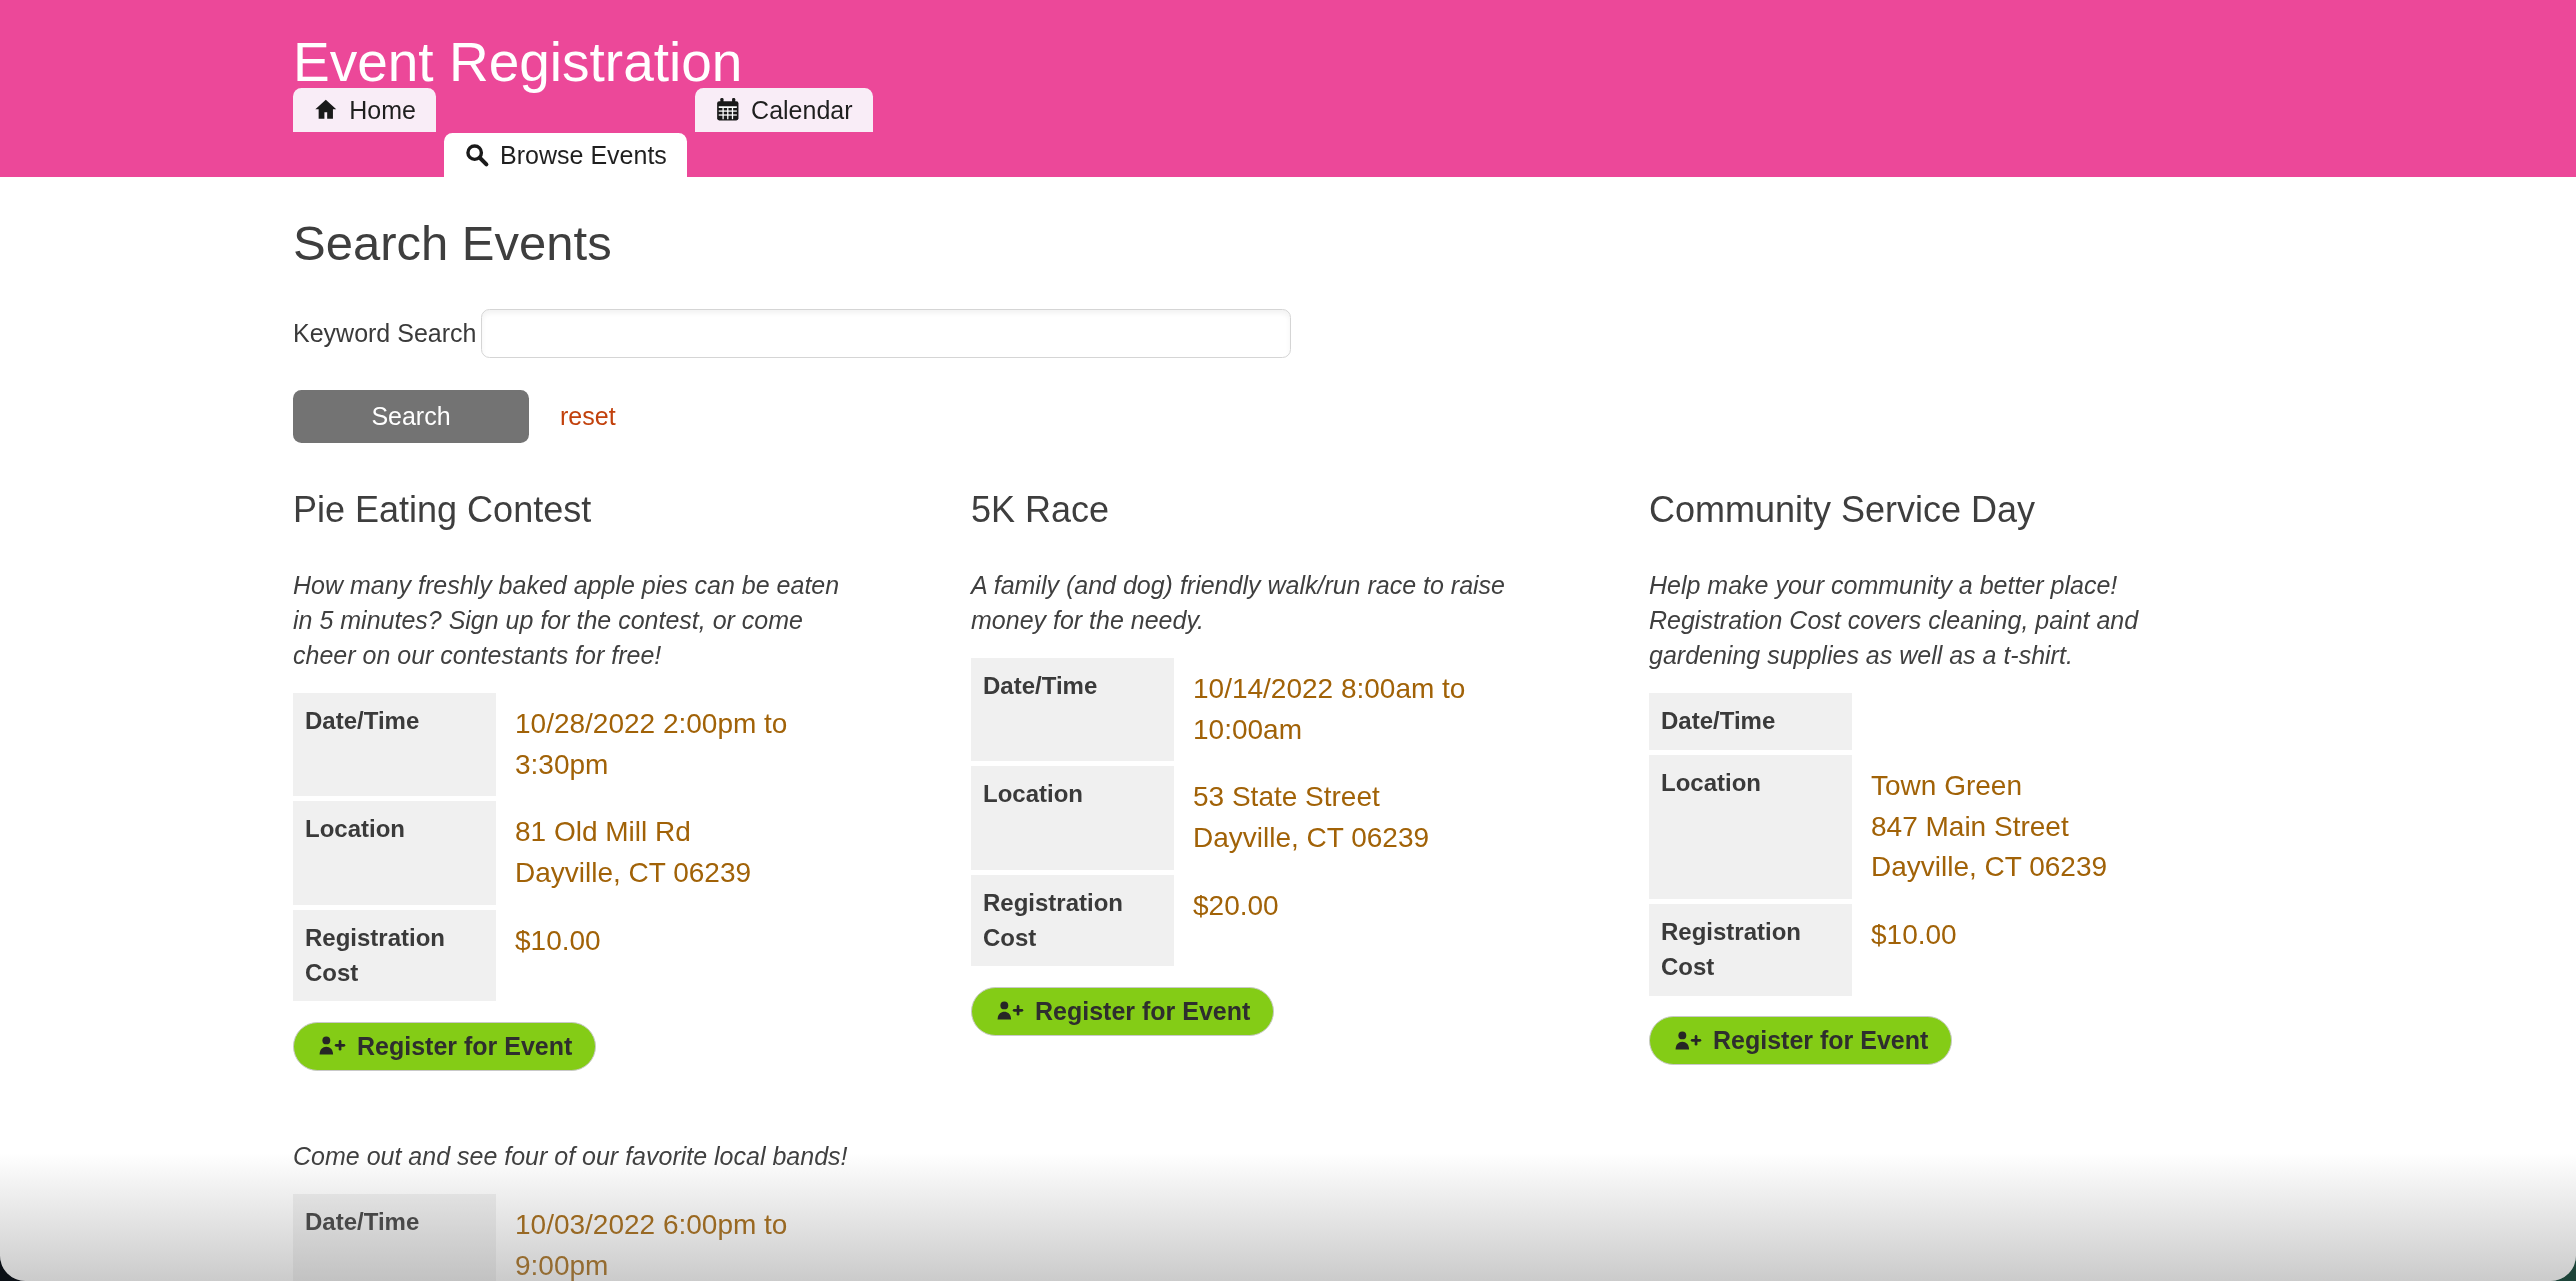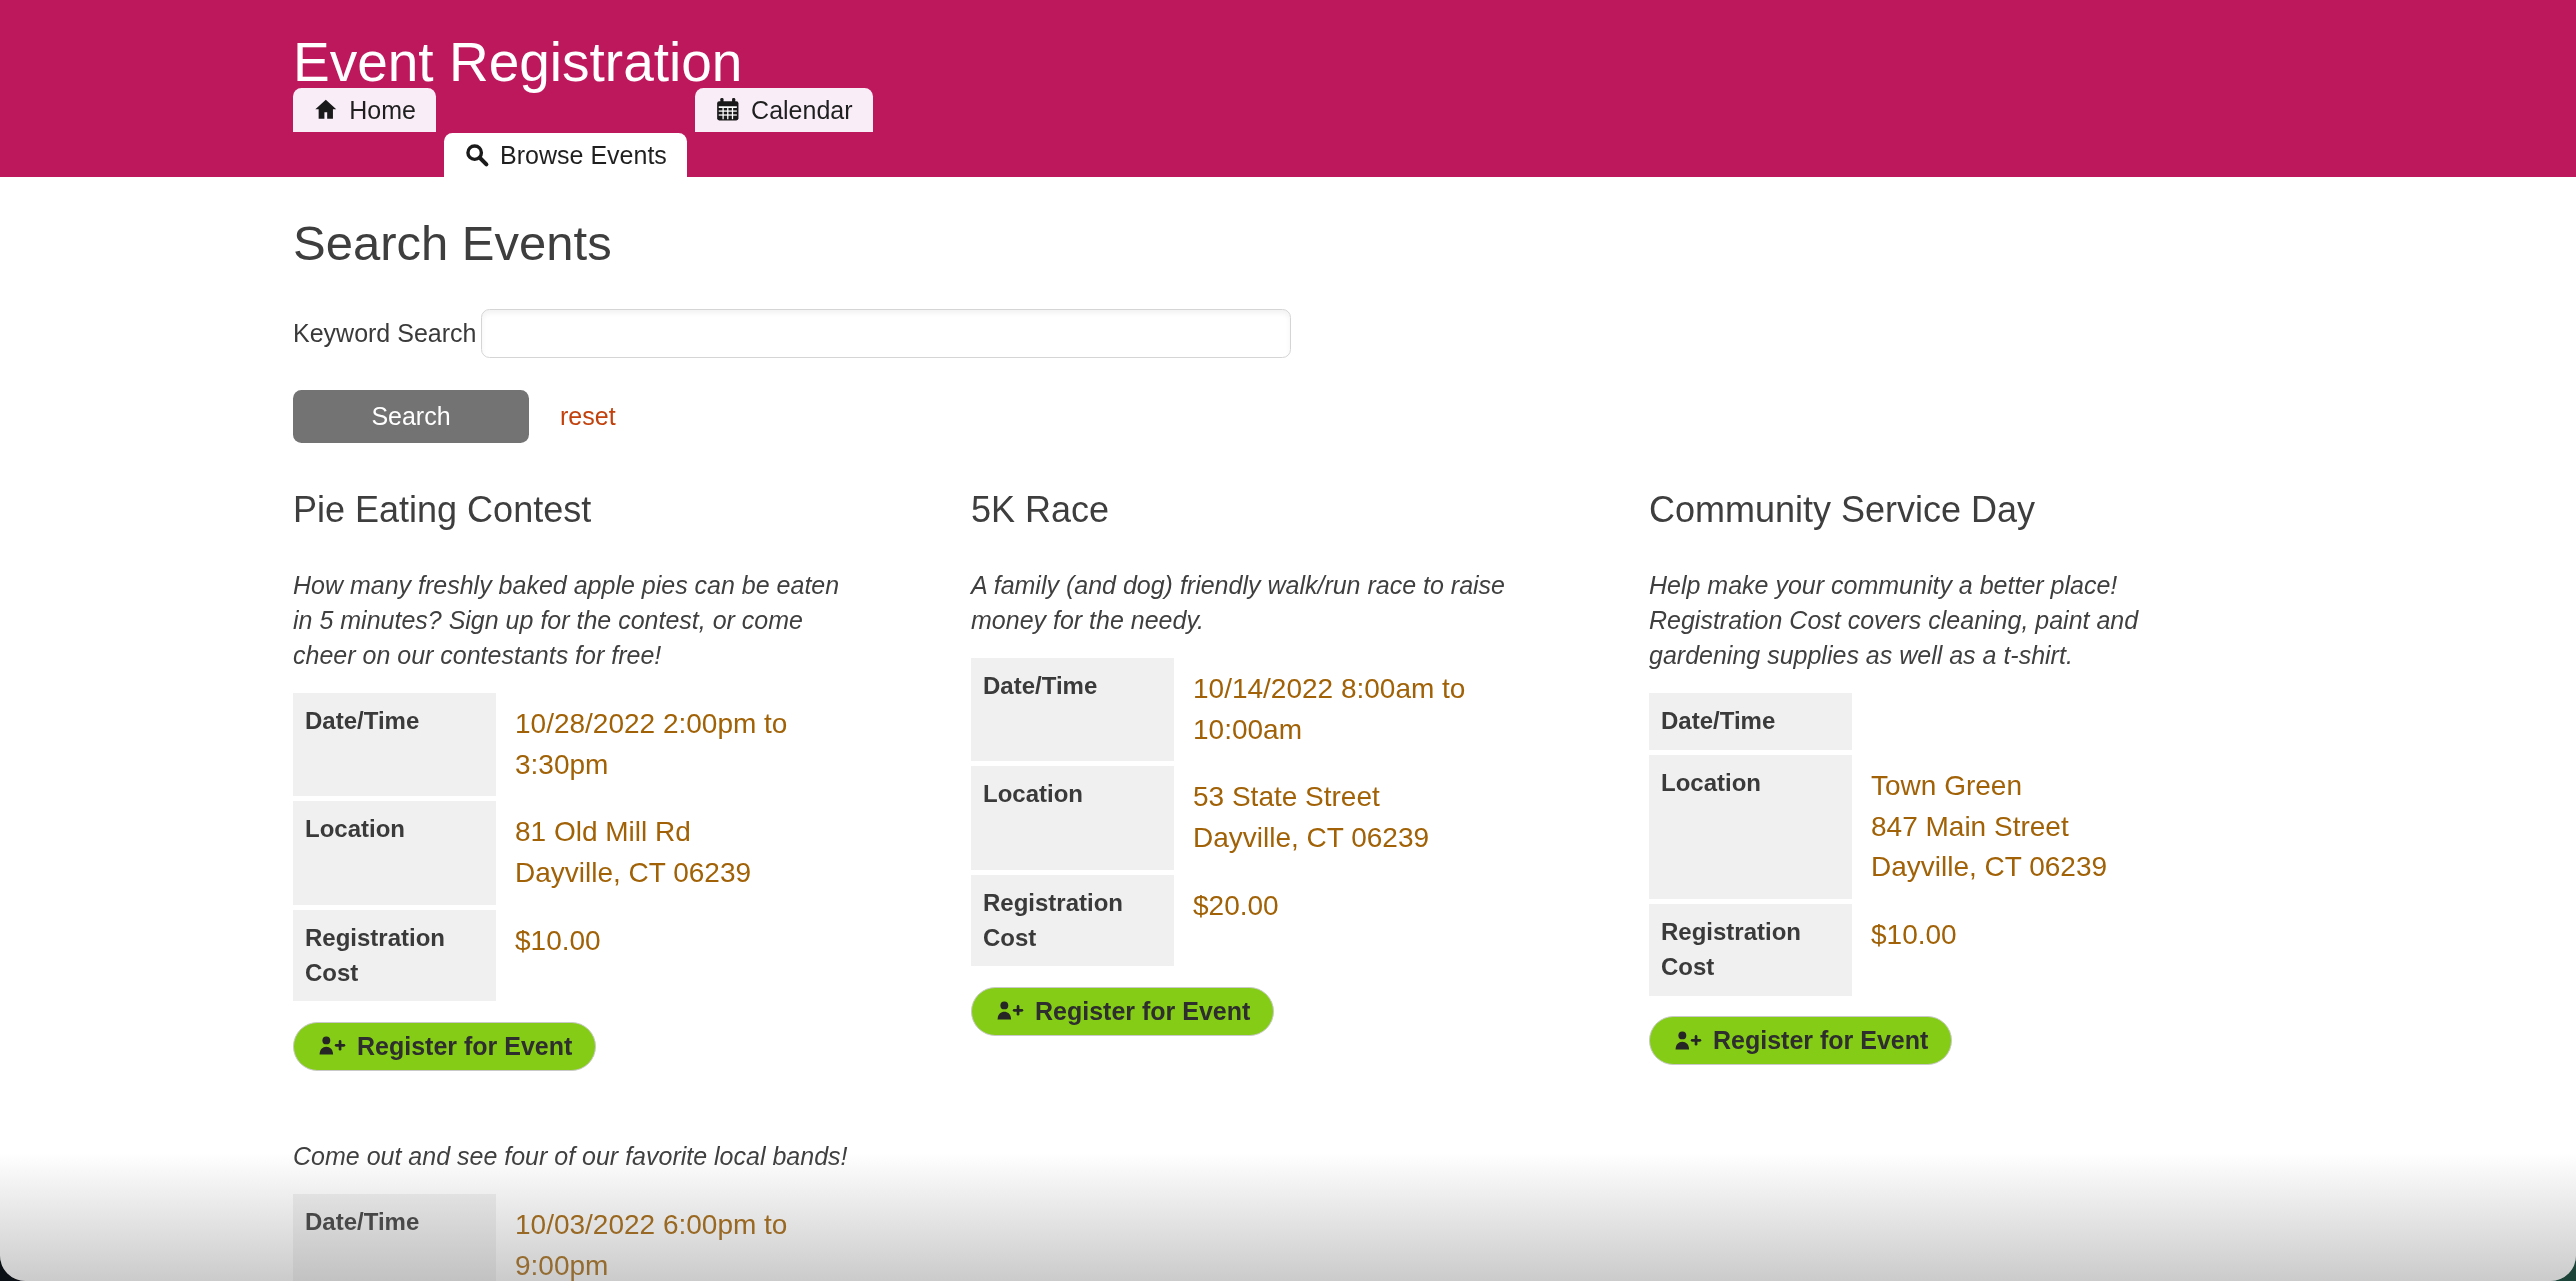--- a/index.html
+++ b/index.html
@@ -8,21 +8,21 @@
   body {
     width: 2576px; height: 1281px; overflow: hidden;
     background: linear-gradient(90deg, #0b1016, #1d4439);
     font-family: "Liberation Sans", "DejaVu Sans", sans-serif;
   }
   .window {
     position: relative; width: 2576px; height: 1281px;
     background: #ffffff; border-radius: 0 0 25.6px 25.6px; overflow: hidden;
   }
   
-  .site-header { position: relative; height: 177px; background: #be185d; }
+  .site-header { position: relative; height: 177px; background: #ec4899; }
   .site-title {
     margin: 0; padding: 29px 0 0 293px;
     font-size: 55px; line-height: 1.2; font-weight: 400; color: #ffffff;
   }
   .tabs { position: absolute; bottom: 0; left: 293px; display: flex; gap: 7.7px; }
   .tab {
     display: flex; align-items: center; gap: 10.2px;
     height: 44px; padding: 0 20.4px;
     background: #f9edf7; border-radius: 8.5px 8.5px 0 0;
     font-size: 25px; color: #1f1f1f; text-decoration: none; cursor: pointer;

